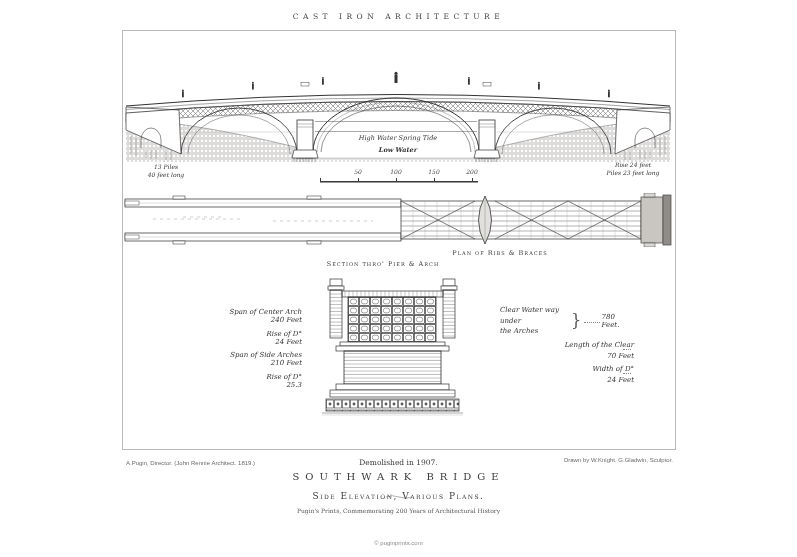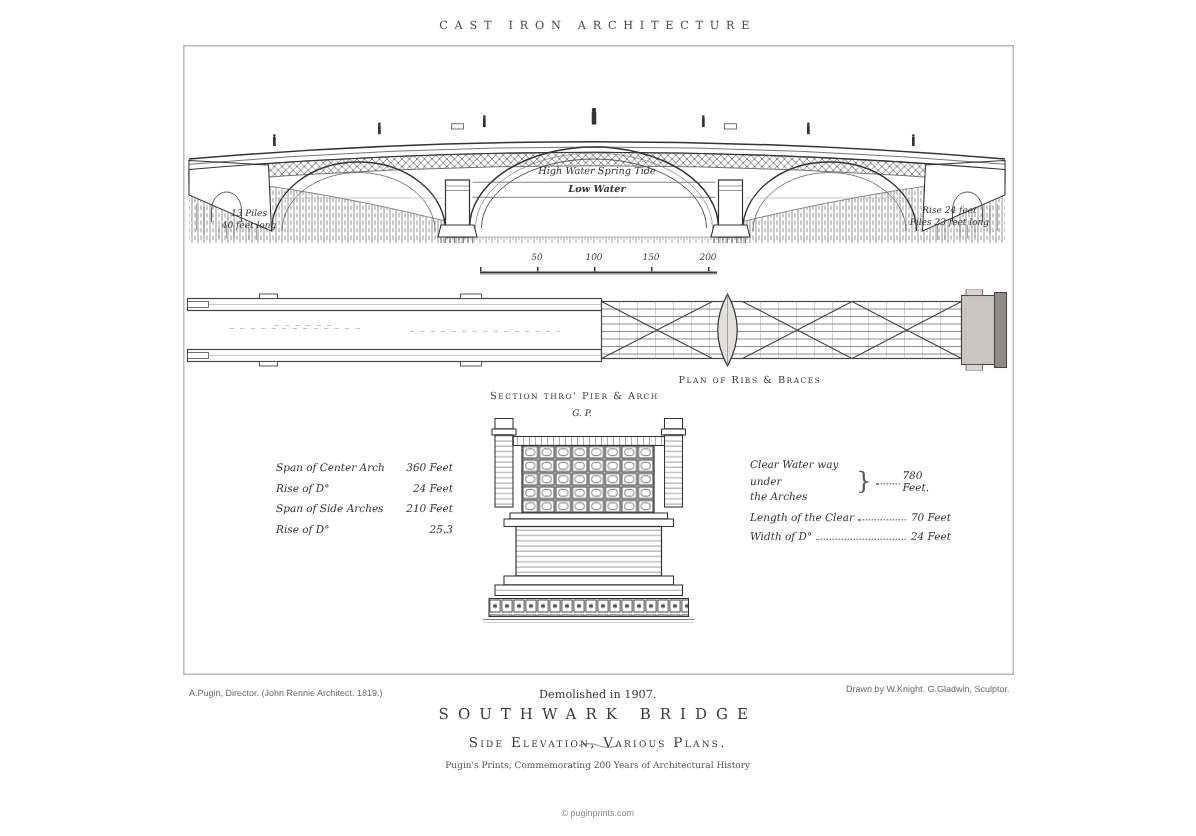--- a/index.html
+++ b/index.html
@@ -10,42 +10,42 @@
   .ctr{text-align:center;}
 
   .series-header{left:0;top:12px;width:100%;font-size:7.5px;letter-spacing:4.5px;color:#4a4a4a;}
   .plate-frame{left:122px;top:30px;width:552px;height:418px;border:1px solid #b9b9b9;background:#ffffff;}
 
   .elevation-wrap{left:123px;top:66px;width:550px;height:96px;}
   .plan-wrap{left:123px;top:193px;width:550px;height:54px;}
   .pier-wrap{left:320px;top:277px;width:145px;height:140px;}
   .elevation-wrap svg,.plan-wrap svg,.pier-wrap svg{position:absolute;left:0;top:0;}
 
-  .script{font-style:italic;font-family:"DejaVu Serif",serif;color:#333;}
+  .script{font-style:italic;font-family:"DejaVu Serif",serif;color:#333;margin-top:24px;}
   .lbl-highwater{left:200px;top:44px;width:150px;font-size:6.5px;}
   .lbl-lowwater{left:210px;top:56px;width:130px;font-size:6.5px;font-weight:bold;}
   .lbl-piles{font-size:6px;line-height:1.25;}
   .lbl-piles-left{left:6px;top:73px;width:74px;}
   .lbl-piles-right{left:472px;top:71px;width:76px;}
 
   .scalebar{left:320px;top:170px;width:158px;height:13px;}
   .scalebar .bar{position:absolute;left:0;bottom:1px;width:158px;border-top:1.5px solid #3a3a3a;}
   .scalebar .barshadow{position:absolute;left:0;bottom:0px;width:158px;border-top:0.5px solid #999;}
   .scalebar .tick{position:absolute;bottom:2px;width:1px;height:3px;background:#3a3a3a;}
   .scalebar .tick-label{position:absolute;top:-2px;transform:translateX(-50%);font-size:6px;font-style:italic;color:#444;}
 
   .eng-caption{font-size:6.5px;font-variant:small-caps;letter-spacing:1px;color:#3c3c3c;}
   .lbl-plan{left:420px;top:249px;width:160px;}
   .lbl-section{left:318px;top:260px;width:130px;}
   .lbl-gp{left:368px;top:272px;width:40px;font-size:6px;}
 
   .dims{font-size:7px;font-style:italic;color:#333;}
   .dims-left{left:184px;top:308px;width:118px;}
   .dims-right{left:500px;top:305px;width:134px;}
-  .dim-row{display:flex;justify-content:space-between;align-items:flex-end;margin-bottom:5.5px;}
+  .dim-row{display:flex;justify-content:space-between;align-items:flex-end;margin-bottom:5.5px;flex-direction:column;}
   .dim-row .leader{flex:1;border-bottom:1px dotted #888;margin:0 3px 2px 3px;min-width:8px;}
   .dim-group{display:flex;align-items:center;margin-bottom:4px;}
   .dim-group-lines{width:72px;line-height:1.5;}
   .dim-group-lines .l2{border-bottom:0;}
   .brace{font-size:16px;font-weight:300;color:#555;font-style:normal;margin:0 1px;}
   .group-leader{width:16px;border-bottom:1px dotted #888;margin:4px 2px 0 2px;}
 
   .credit{font-size:6px;color:#6a6a6a;font-family:"Liberation Sans",sans-serif;}
   .credit-left{left:126px;top:460px;width:220px;}
   .credit-right{right:124px;top:457px;width:220px;text-align:right;}
@@ -236,21 +236,21 @@
 
       <rect x="6" y="122" width="133" height="12" fill="url(#piles)" stroke="#333" stroke-width="0.7"></rect>
       <path d="M2,136 H143" stroke="#555" stroke-width="0.5"></path>
       <path d="M2,138 H143" stroke="#999" stroke-width="0.3"></path>
     </svg>
   </div>
 
   <div class="abs dims dims-left">
     <div class="dim-row">
       <span class="dim-label">Span of Center Arch</span>
-      <span class="dim-value">360 Feet</span>
+      <span class="dim-value">240 Feet</span>
     </div>
     <div class="dim-row">
       <span class="dim-label">Rise of D°</span>
       <span class="dim-value">24 Feet</span>
     </div>
     <div class="dim-row">
       <span class="dim-label">Span of Side Arches</span>
       <span class="dim-value">210 Feet</span>
     </div>
     <div class="dim-row">

